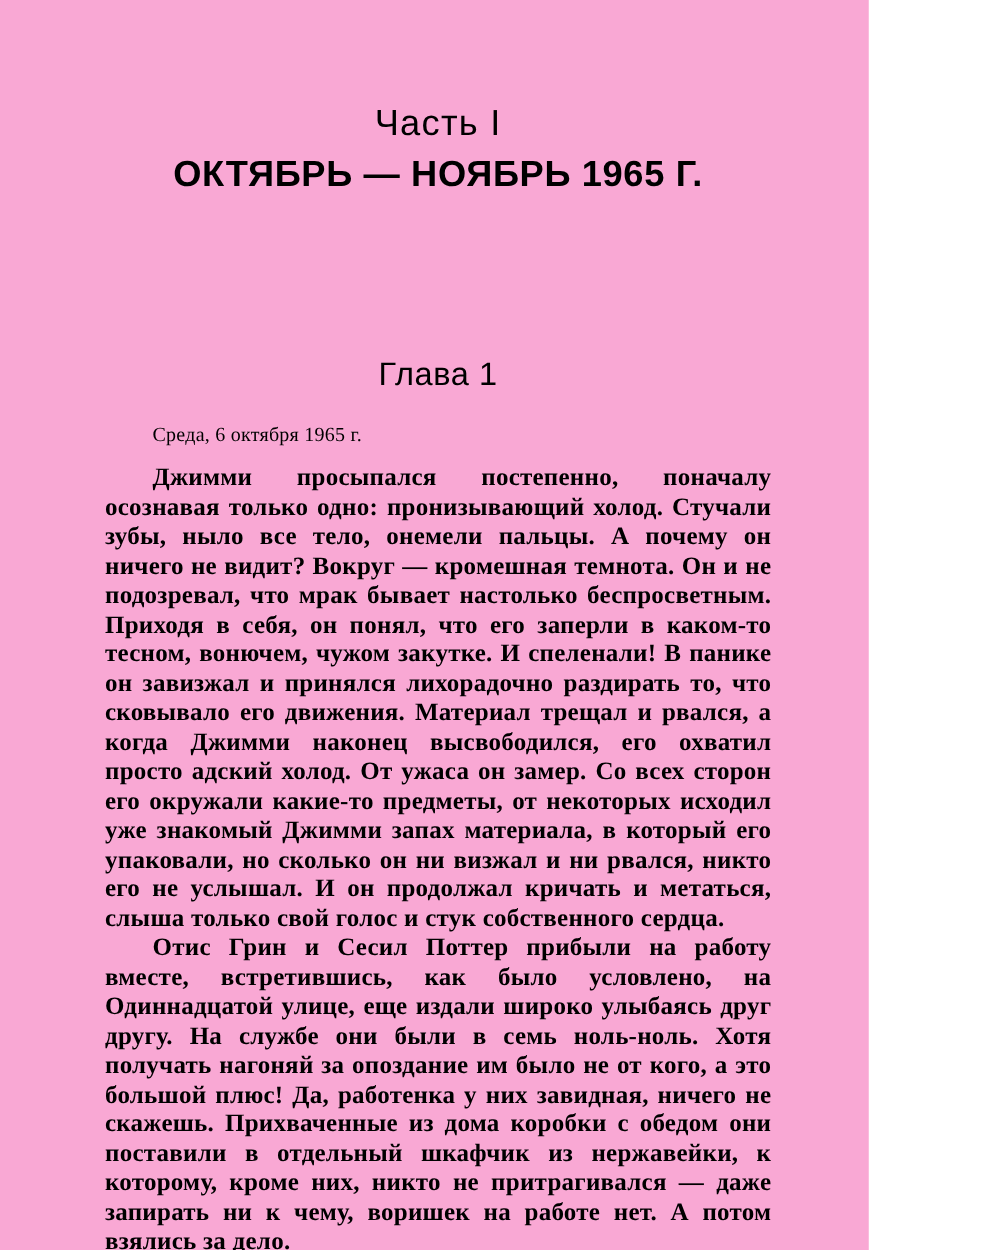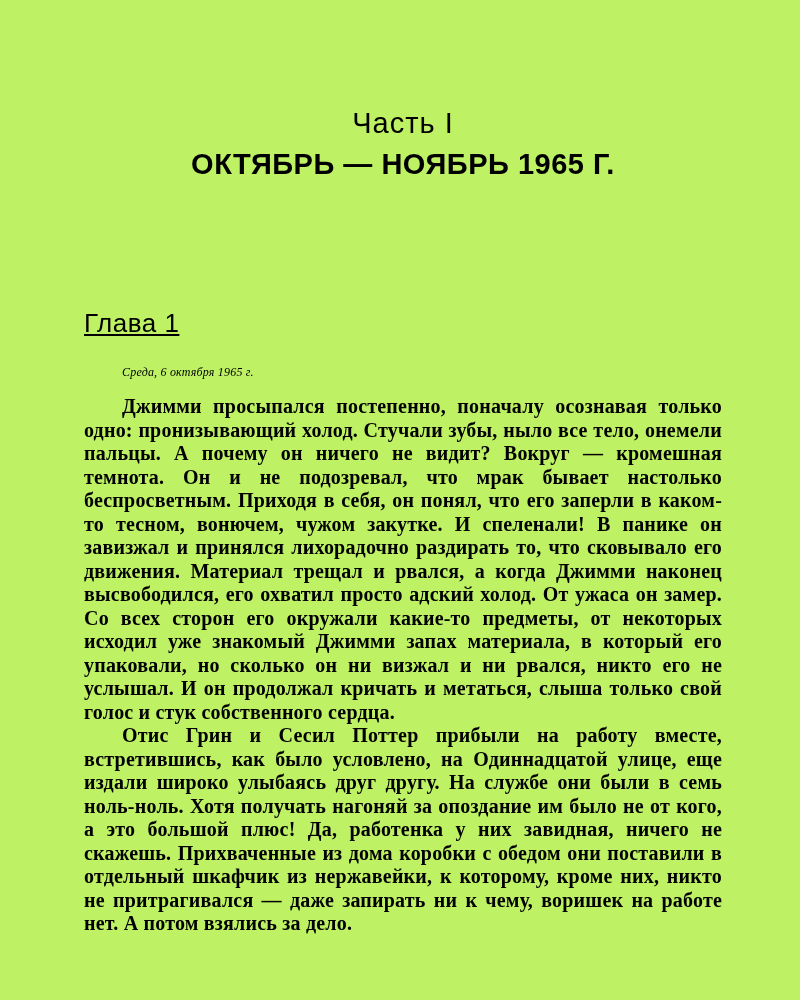--- a/index.html
+++ b/index.html
@@ -2,26 +2,26 @@
 <html lang="ru"><head>
 <meta charset="utf-8">
 <style>
   html, body {
     margin: 0;
     padding: 0;
     background: #ffffff;
   }
   .page {
     position: relative;
-    width: 800px;
+    width: 695px;
     height: 1000px;
     box-sizing: border-box;
-    background: #bef264;
+    background: #f9a8d4;
     color: #000000;
-    padding: 108px 78px 0 84px;
+    padding: 84px 78px 0 84px;
     font-family: "Liberation Serif", serif;
     overflow: hidden;
   }
   .part-title {
     margin: 0;
     text-align: center;
     font-family: "Liberation Sans", sans-serif;
     font-weight: 400;
     font-size: 29px;
     line-height: 1.1;
@@ -31,31 +31,30 @@
     margin: 9px 0 0 0;
     text-align: center;
     font-family: "Liberation Sans", sans-serif;
     font-weight: 700;
     font-size: 29px;
     line-height: 1.1;
     letter-spacing: 0.5px;
   }
   .chapter-title {
     margin: 128px 0 12px 0;
+    text-align: center;
     font-family: "Liberation Sans", sans-serif;
     font-weight: 400;
     font-size: 26px;
     line-height: 1.1;
     letter-spacing: 0.5px;
-    text-decoration: underline;
   }
   .date-line {
     margin: 24px 0 0 0;
-    font-style: italic;
-    font-size: 12px;
+    font-size: 16px;
     line-height: 23px;
     text-indent: 38px;
     letter-spacing: 0.2px;
   }
   .para {
     margin: 0;
     text-align: justify;
     text-indent: 38px;
     font-size: 20px;
     line-height: 23.5px;

